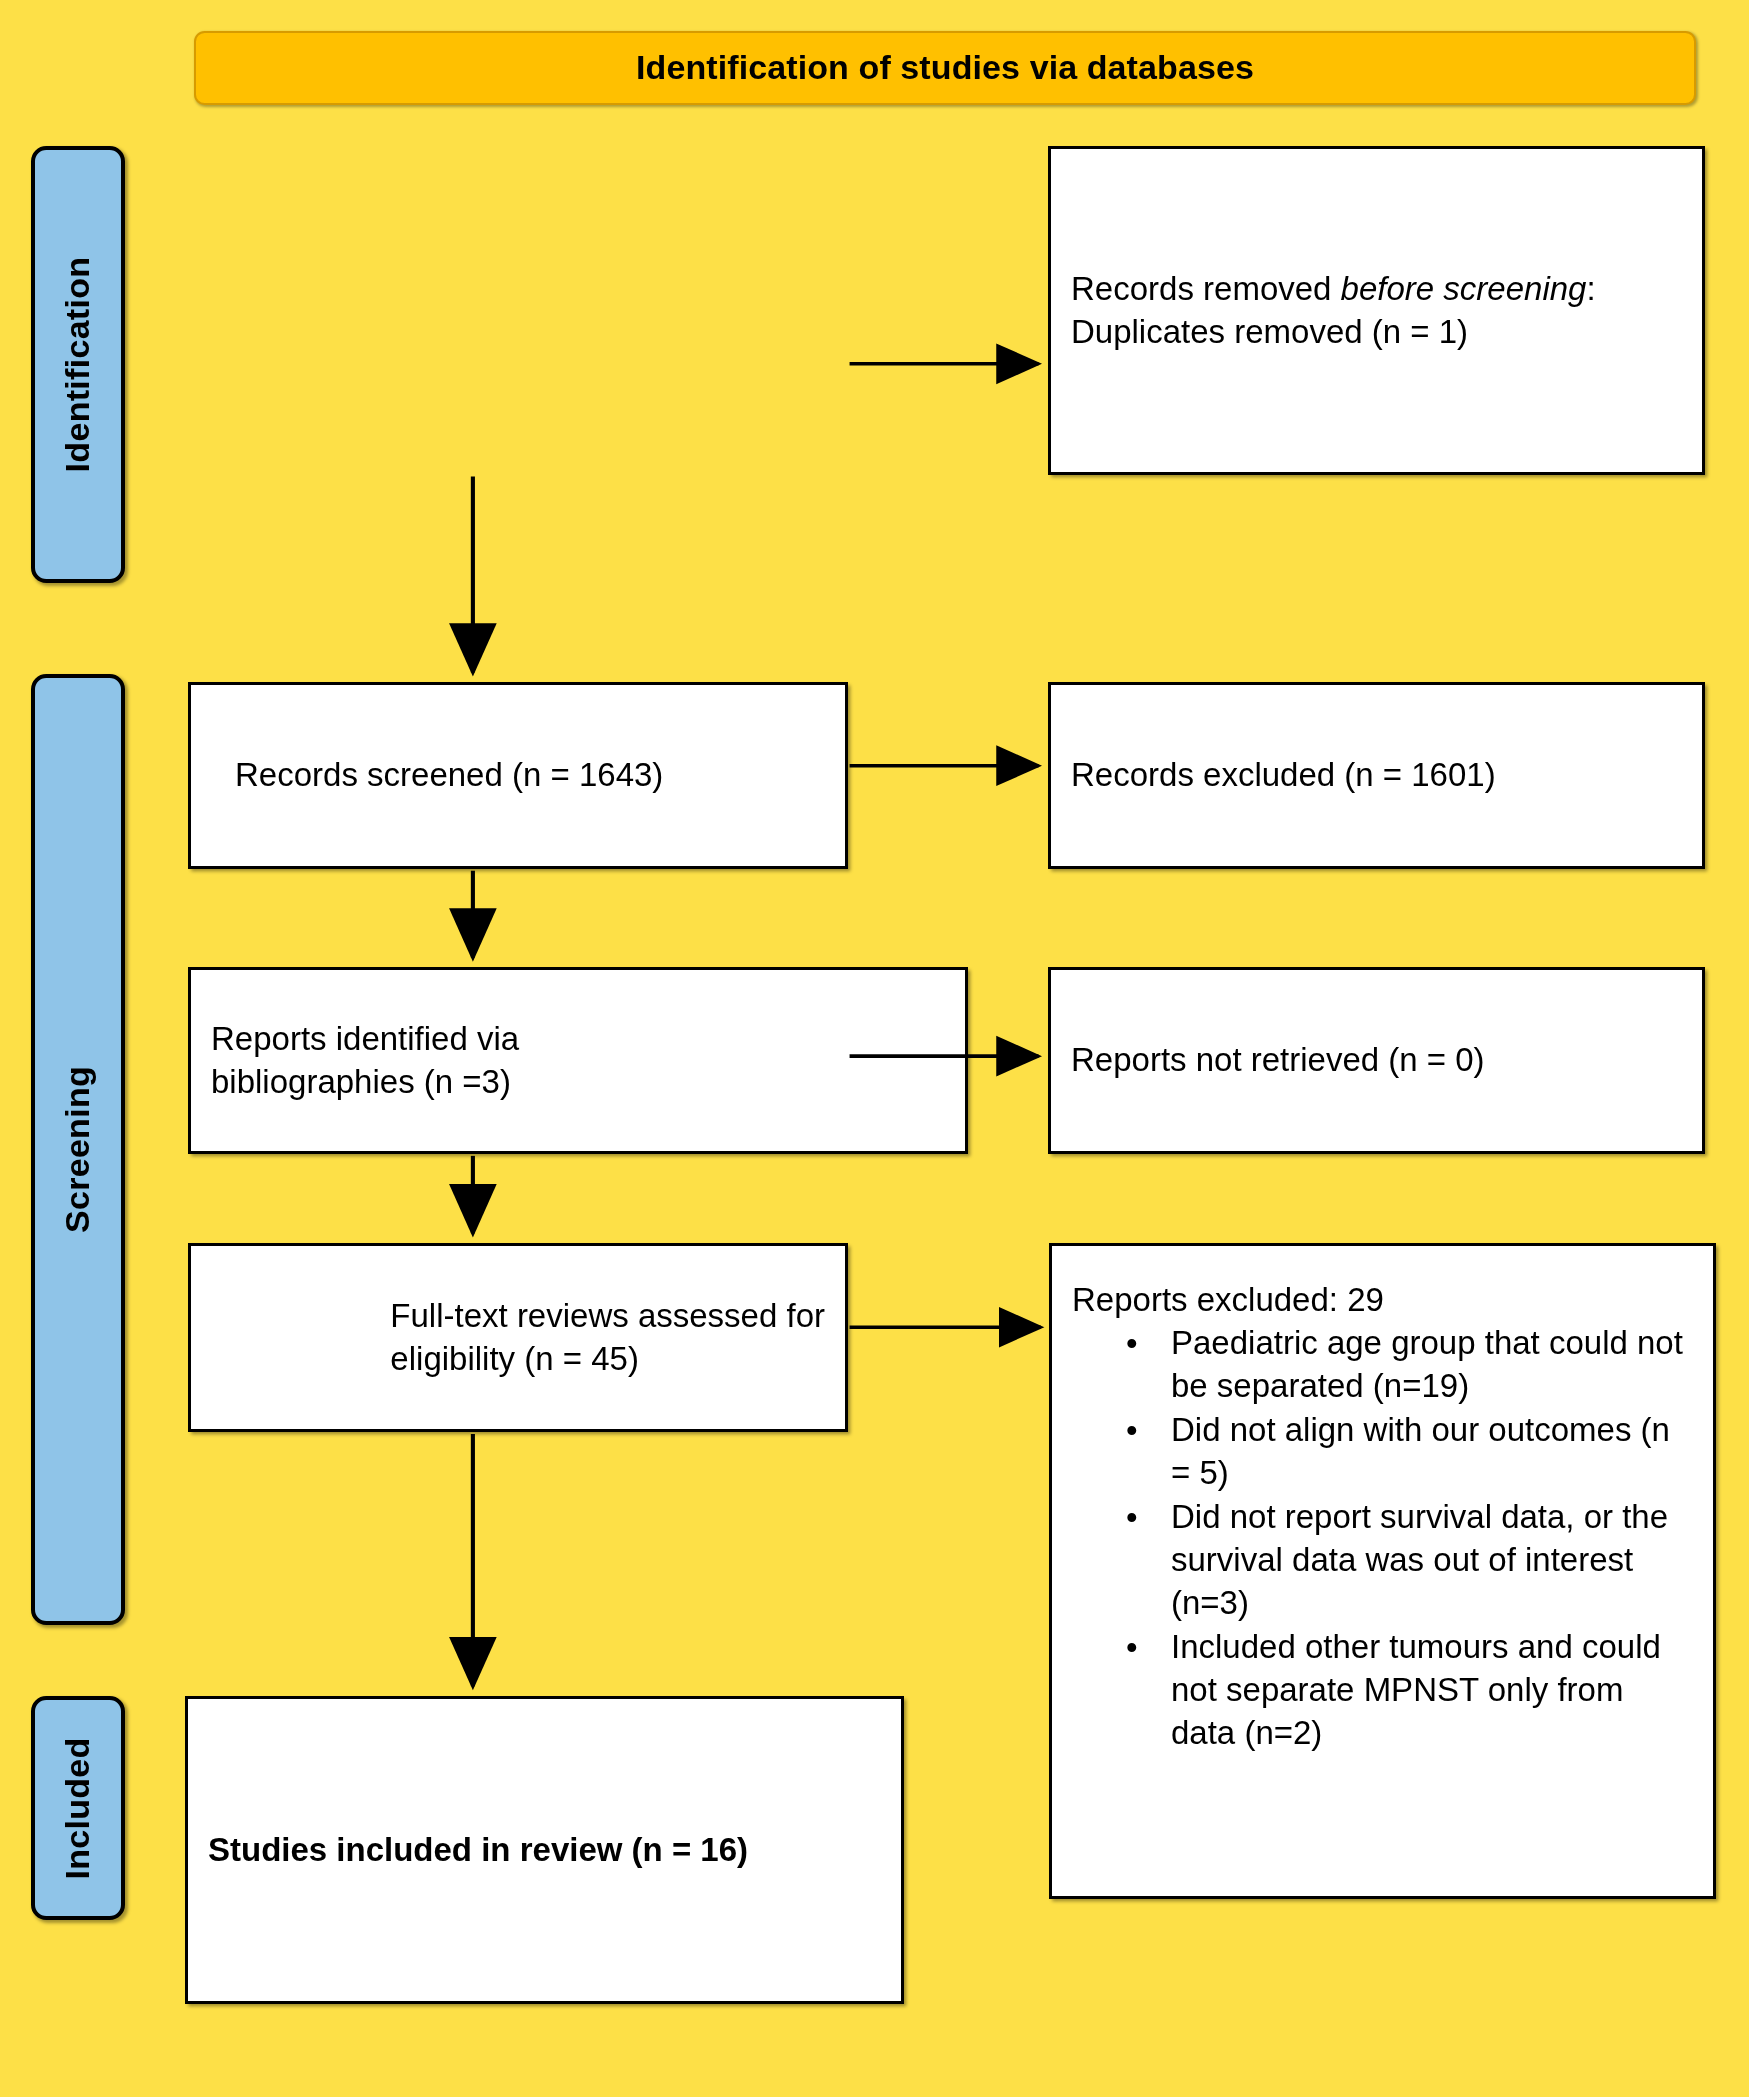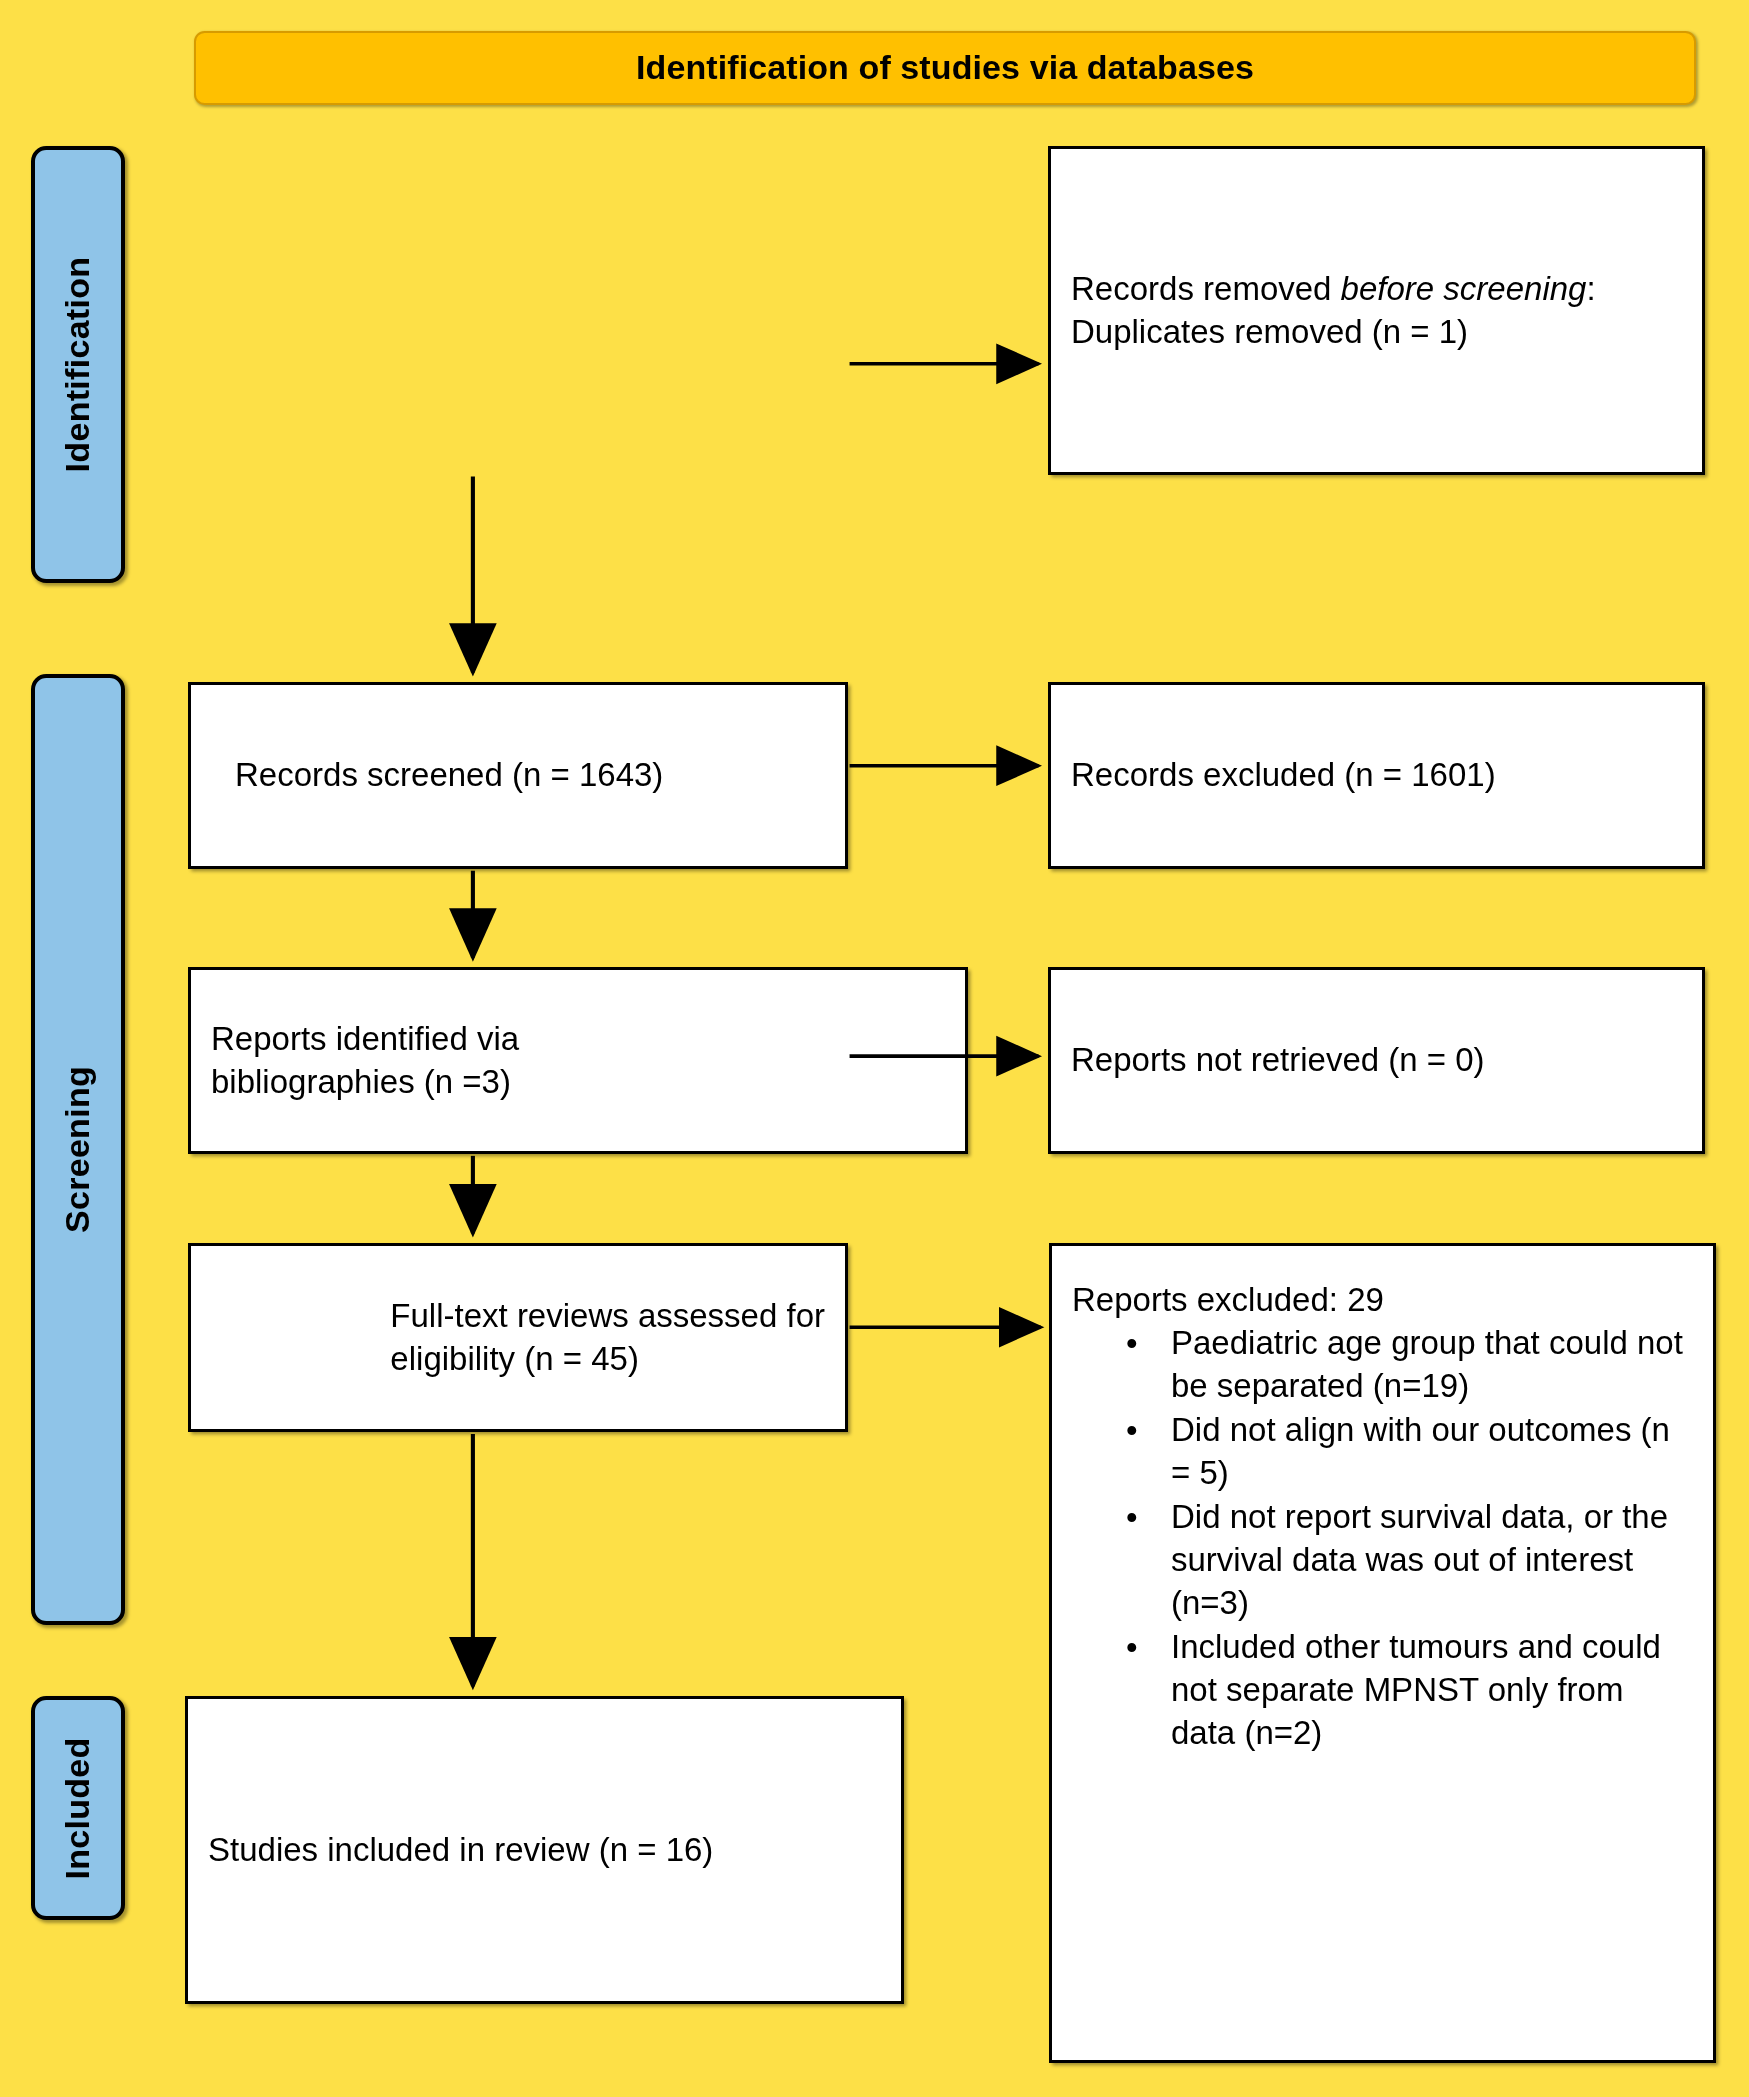--- a/index.html
+++ b/index.html
@@ -98,21 +98,21 @@
 
   
   #box-biblio     { left: 188px;  top: 967px; width: 780px; height: 187px; }
   #box-notretr    { left: 1048px; top: 967px; width: 657px; height: 187px; }
 
   
   #box-fulltext   { left: 188px;  top: 1243px; width: 660px; height: 189px; align-items: flex-end; }
 
   
   #box-exclusions {
-    left: 1049px; top: 1243px; width: 667px; height: 820px;
+    left: 1049px; top: 1243px; width: 667px; height: 656px;
     justify-content: flex-start;
     padding: 33px 17.6px 17.6px 20px;
   }
   #box-exclusions .excl-heading {
     font-size: 33px;
     line-height: 1.28;
     margin-bottom: 1.2px;
   }
   .excl-list {
     list-style: none;
@@ -128,21 +128,21 @@
   }
   .excl-list li .bullet {
     position: absolute;
     left: 54px;
     top: 0.02em;
     font-size: 33px;
     line-height: 1.30;
   }
 
   
-  #box-included   { left: 185px;  top: 1696px; width: 719px; height: 308px; }
+  #box-included   { left: 185px;  top: 1696px; width: 719px; height: 308px; font-weight: bold; }
 
   
   .conn { position: absolute; }
   .conn svg { display: block; overflow: visible; }
 </style>
 </head>
 <body>
 
 <div id="canvas">
 

